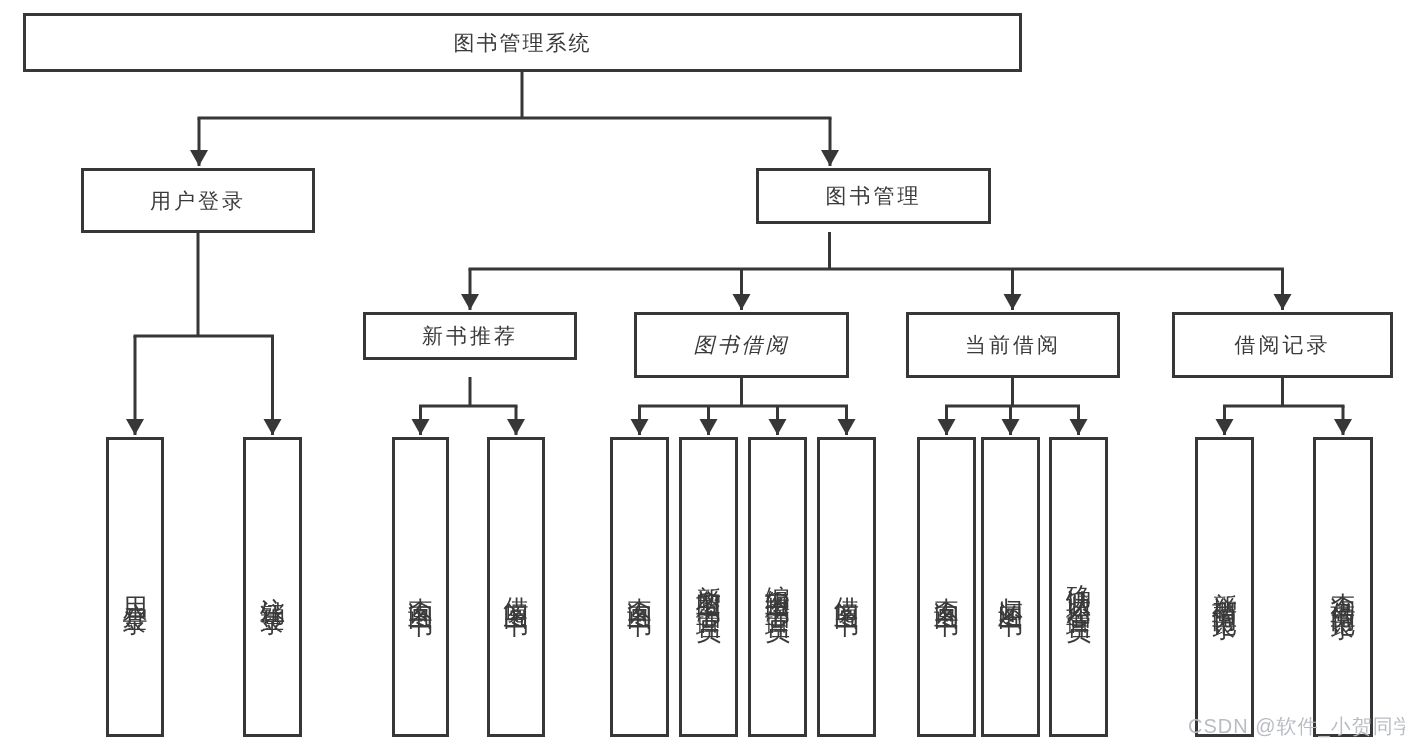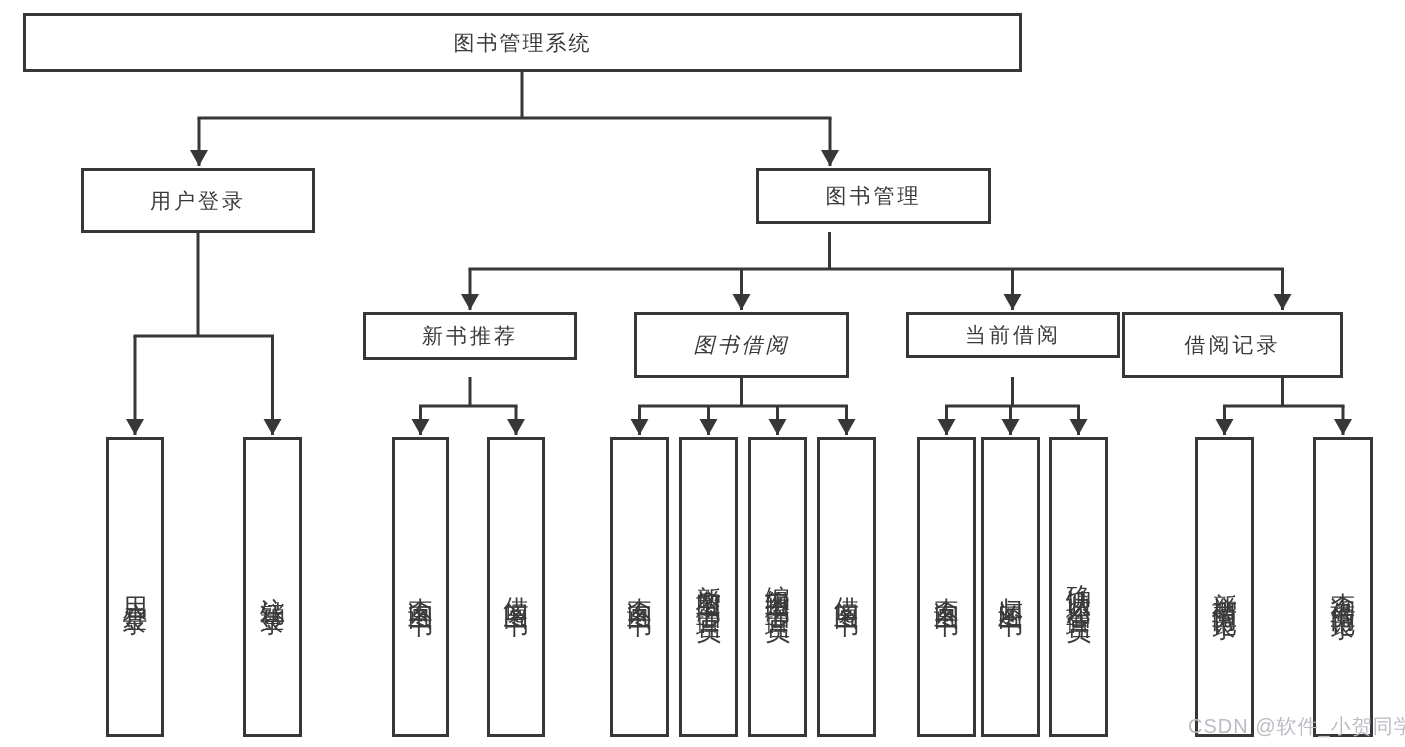--- a/index.html
+++ b/index.html
@@ -132,24 +132,24 @@
   <div class="node h-node" style="left:712px; top:168px; width:235px; height:56px;margin-left:44px;">
     <span>图书管理</span>
   </div>
 
   <div class="node h-node" style="left:363px; top:312px; width:214px; height:48px;">
     <span>新书推荐</span>
   </div>
   <div class="node h-node" style="left:634px; top:312px; width:215px; height:66px;font-style:italic;">
     <span>图书借阅</span>
   </div>
-  <div class="node h-node" style="left:906px; top:312px; width:214px; height:46px;">
+  <div class="node h-node" style="left:906px; top:312px; width:214px; height:66px;">
     <span>当前借阅</span>
   </div>
-  <div class="node h-node" style="left:1122px; top:312px; width:221px; height:66px;">
+  <div class="node h-node" style="left:1172px; top:312px; width:221px; height:66px;">
     <span>借阅记录</span>
   </div>
 
   <div class="node v-node" style="left:106px; top:437px; width:58px; height:300px;">
     <span>用户登录</span>
   </div>
   <div class="node v-node" style="left:243px; top:437px; width:59px; height:300px;">
     <span>注销登录</span>
   </div>
 

